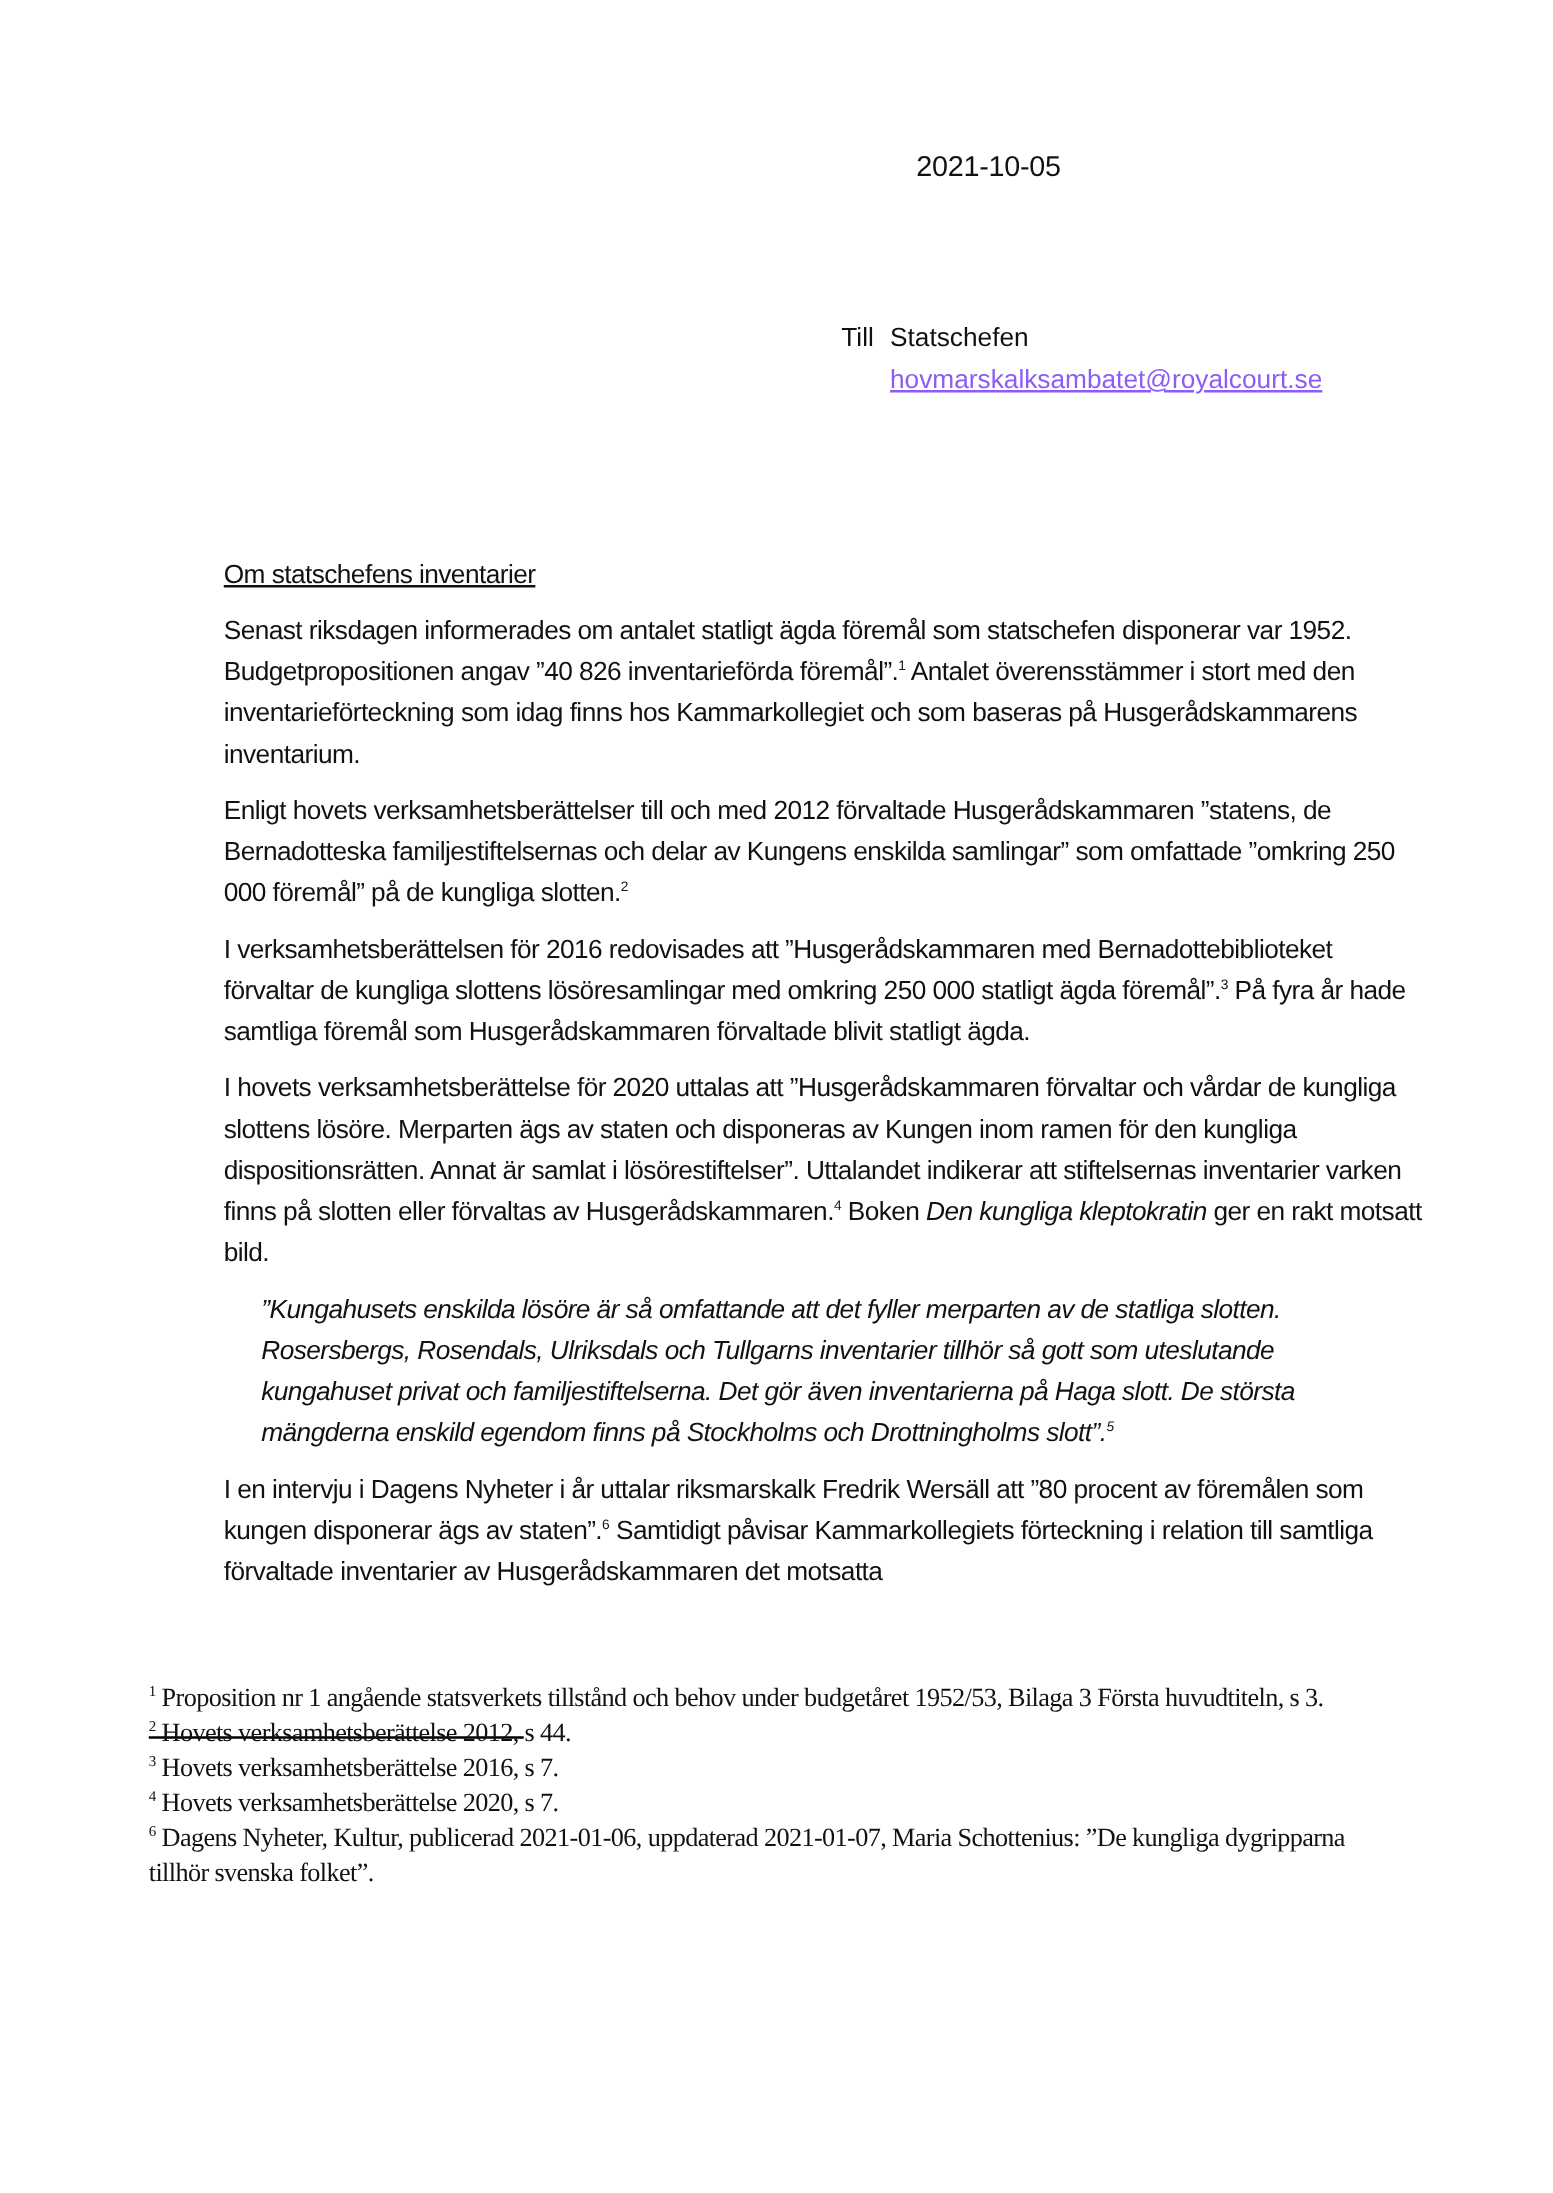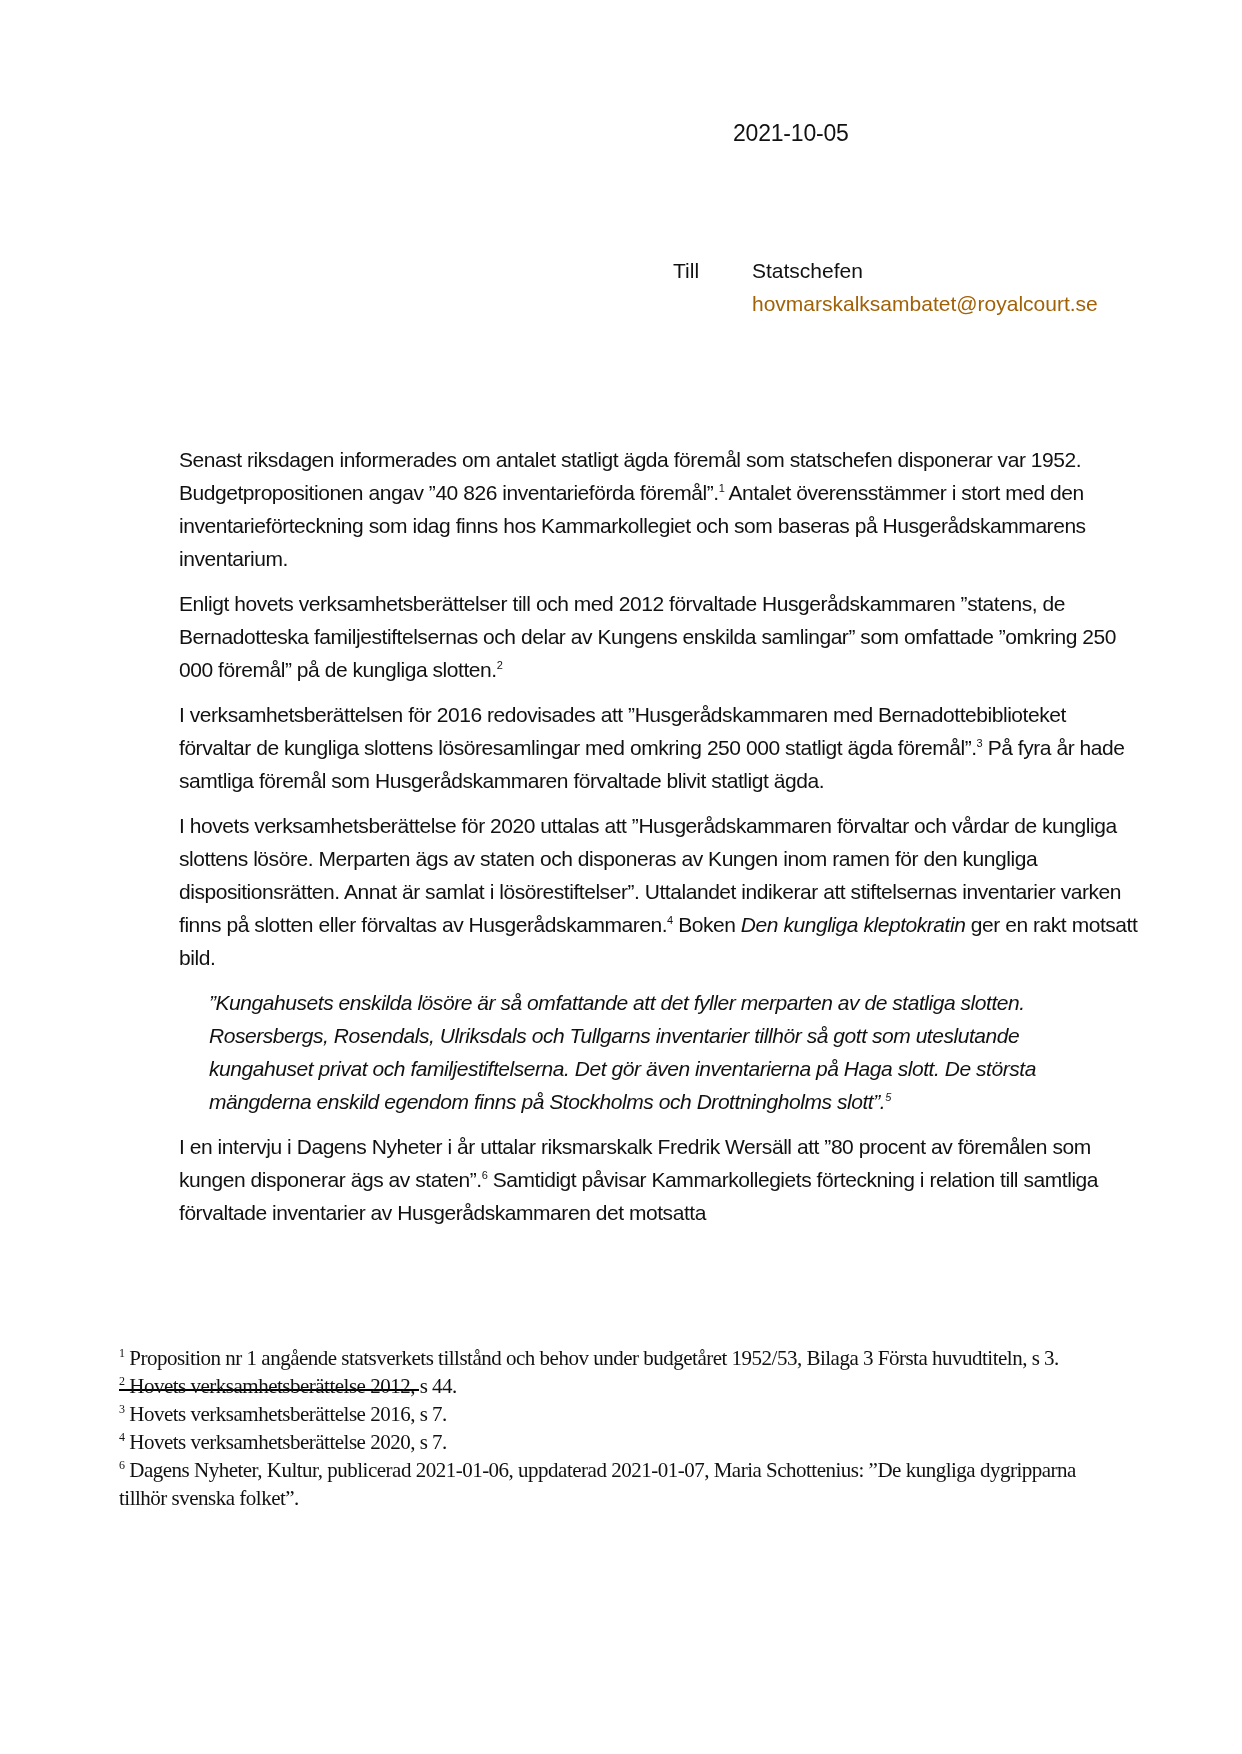--- a/index.html
+++ b/index.html
@@ -1,23 +1,23 @@
 <!DOCTYPE html>
 <html><head>
   <meta charset="utf-8">
   <style>
     html, body { margin: 0; padding: 0; background: #ffffff; }
     body { width: 1242px; height: 1754px; position: relative; overflow: hidden; color: #111; }
     .sans { font-family: "Liberation Sans", "DejaVu Sans", sans-serif; }
     .serif { font-family: "Liberation Serif", "DejaVu Serif", serif; }
     .date { position: absolute; left: 733px; top: 120px; font-size: 23px; letter-spacing: -0.2px; }
     .addr { position: absolute; left: 673px; top: 254px; font-size: 21px; }
-    .addr .row { display: flex; height: 33px; line-height: 33px; gap: 40px; }
+    .addr .row { display: flex; height: 33px; line-height: 33px; }
     .addr .lbl { width: 39px; }
-    .addr a { color: #a16207; }
+    .addr a { color: #8b5cf6; text-decoration: underline; }
     .body { position: absolute; left: 179px; top: 443px; width: 960px; font-size: 21px; line-height: 33px; letter-spacing: -0.45px; }
     .body p { margin: 0 0 12px 0; }
     .heading { text-decoration: underline; margin: 0 0 12px 0; }
     .quote { padding-left: 30px; padding-right: 40px; font-style: italic; }
     sup { font-size: 11px; vertical-align: 8px; line-height: 0; }
     .fn-rule { position: absolute; left: 119px; top: 1389px; width: 300px; border-top: 2px solid #000; }
     .footnotes { position: absolute; left: 119px; top: 1344px; width: 1000px; font-size: 21px; line-height: 28px; letter-spacing: -0.5px; }
     .footnotes div { margin: 0; }
     .footnotes sup { font-size: 12px; vertical-align: 8px; }
     em { }
@@ -32,20 +32,21 @@
     <span class="lbl">Till</span>
     <span>Statschefen</span>
   </div>
   <div class="row">
     <span class="lbl"></span>
     <a>hovmarskalksambatet@royalcourt.se</a>
   </div>
 </div>
 
 <div class="body sans">
+  <div class="heading">Om statschefens inventarier</div>
 
   <p><span>Senast riksdagen informerades om antalet statligt ägda föremål som statschefen disponerar var 1952. Budgetpropositionen angav ”40 826 inventarieförda föremål”.</span><sup>1</sup><span> Antalet överensstämmer i stort med den inventarieförteckning som idag finns hos Kammarkollegiet och som baseras på Husgerådskammarens inventarium.</span></p>
 
   <p><span>Enligt hovets verksamhetsberättelser till och med 2012 förvaltade Husgerådskammaren ”statens, de Bernadotteska familjestiftelsernas och delar av Kungens enskilda samlingar” som omfattade ”omkring 250 000 föremål” på de kungliga slotten.</span><sup>2</sup></p>
 
   <p><span>I verksamhetsberättelsen för 2016 redovisades att ”Husgerådskammaren med Bernadottebiblioteket förvaltar de kungliga slottens lösöresamlingar med omkring 250 000 statligt ägda föremål”.</span><sup>3</sup><span> På fyra år hade samtliga föremål som Husgerådskammaren förvaltade blivit statligt ägda.</span></p>
 
   <p><span>I hovets verksamhetsberättelse för 2020 uttalas att ”Husgerådskammaren förvaltar och vårdar de kungliga slottens lösöre. Merparten ägs av staten och disponeras av Kungen inom ramen för den kungliga dispositionsrätten. Annat är samlat i lösörestiftelser”. Uttalandet indikerar att stiftelsernas inventarier varken finns på slotten eller förvaltas av Husgerådskammaren.</span><sup>4</sup><span> Boken </span><em>Den kungliga kleptokratin</em><span> ger en rakt motsatt bild.</span></p>
 
   <p class="quote"><span>”Kungahusets enskilda lösöre är så omfattande att det fyller merparten av de statliga slotten. Rosersbergs, Rosendals, Ulriksdals och Tullgarns inventarier tillhör så gott som uteslutande kungahuset privat och familjestiftelserna. Det gör även inventarierna på Haga slott. De största mängderna enskild egendom finns på Stockholms och Drottningholms slott”.</span><sup>5</sup></p>

